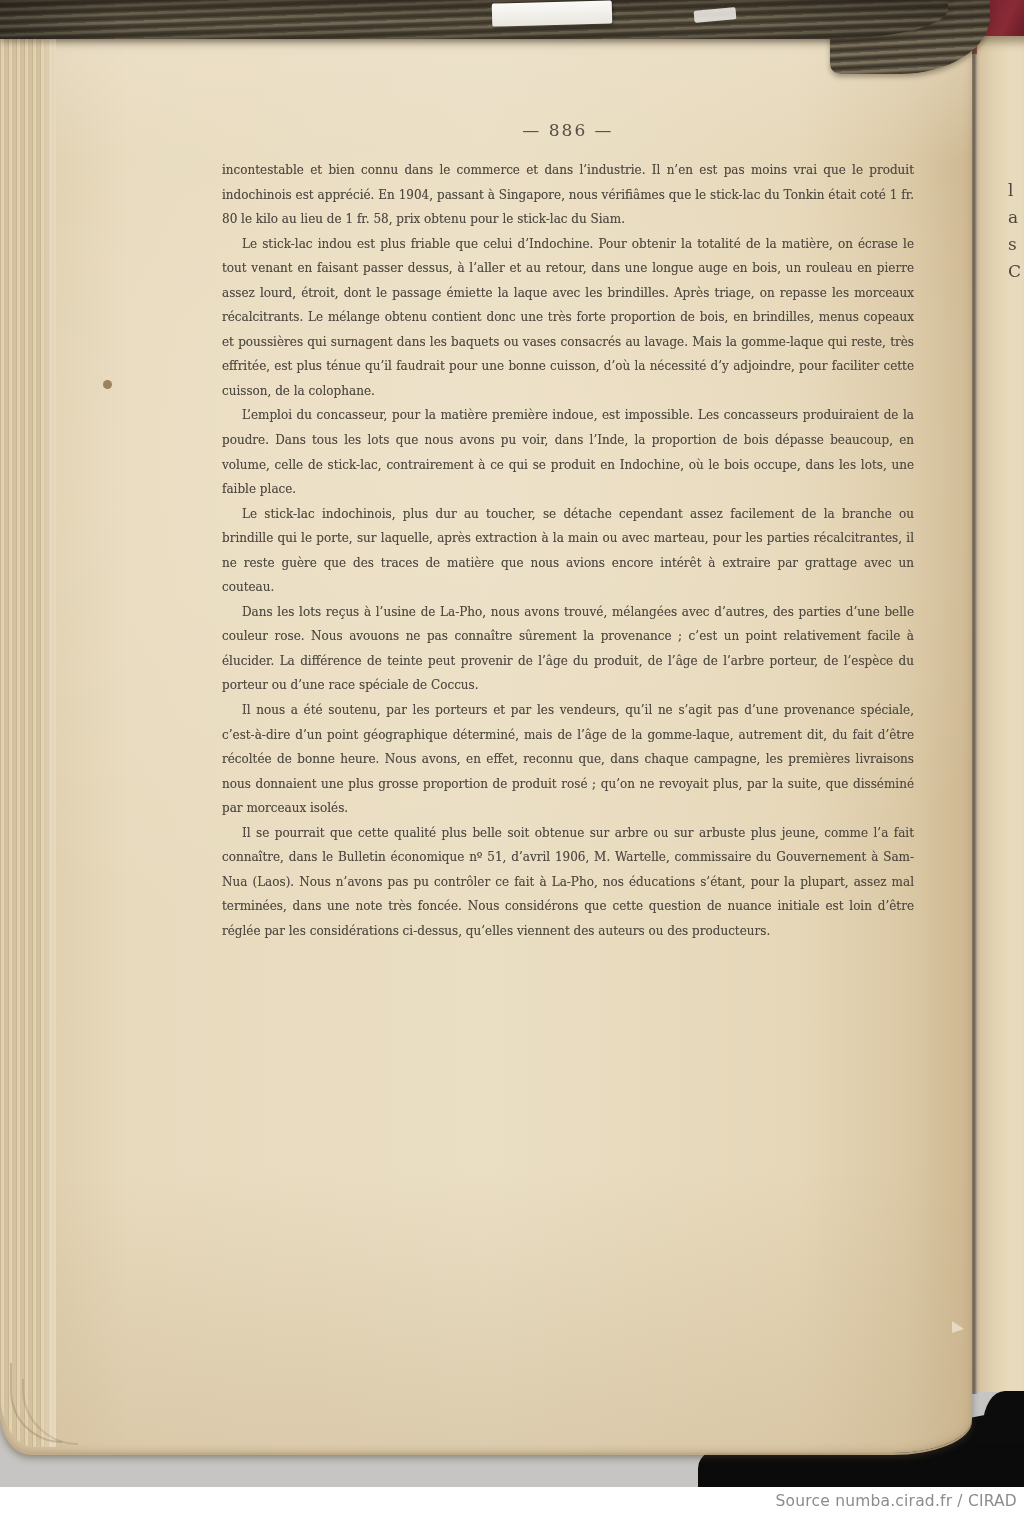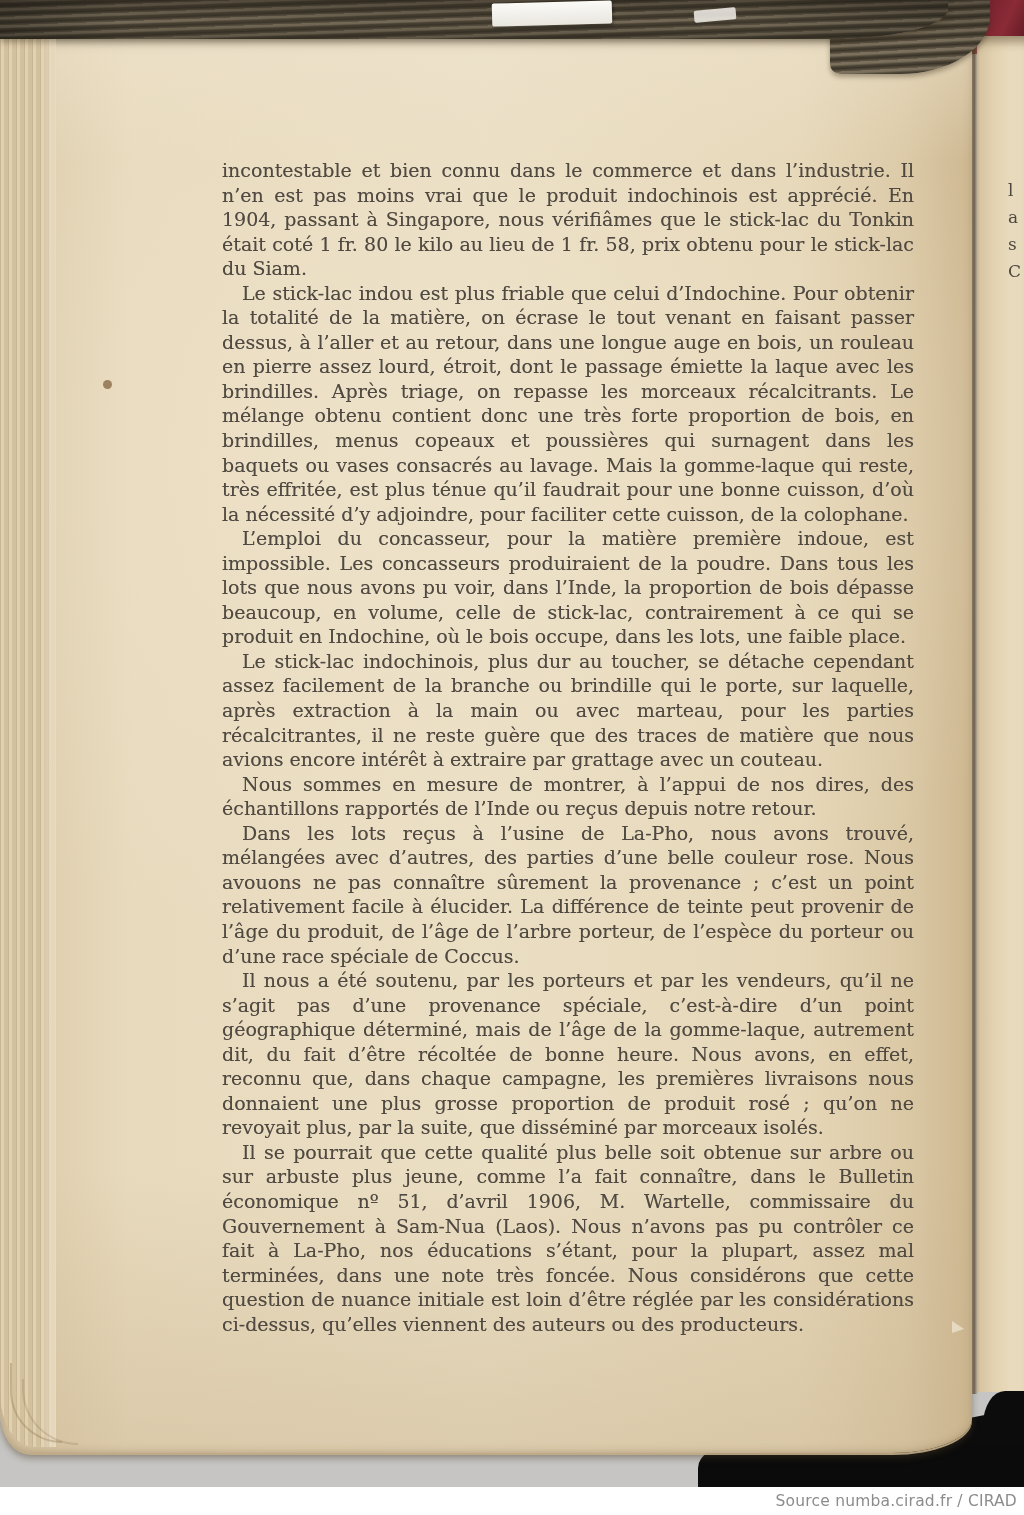--- a/index.html
+++ b/index.html
@@ -91,21 +91,21 @@
     background:#e9e6df;transform:rotate(-5deg);border-radius:2px;opacity:.9;
   }
   
   .page-header{
     position:absolute;left:222px;top:120px;width:692px;
     text-align:center;font-size:17px;letter-spacing:2px;
     color:#554f46;
   }
   .page-text{
     position:absolute;left:222px;top:158px;width:692px;
-    font-size:19px;line-height:24.55px;color:#4f4941;
+    font-size:12px;line-height:24.55px;color:#4f4941;
     text-align:justify;text-shadow:0 0 .5px rgba(79,73,65,.45);
   }
   .para{margin:0;text-indent:20px;}
   .no-indent{text-indent:0;}
   .it{}
   
   .white-strip{
     position:absolute;left:0;top:1487px;width:1024px;height:28px;background:#ffffff;
     display:flex;align-items:center;justify-content:flex-end;
     padding-right:7px;box-sizing:border-box;
@@ -136,26 +136,26 @@
   <div class="black-wedge"></div>
 
   <div class="main-page">
     <div class="left-edges"></div>
     <div class="fan-arc a1"></div>
     <div class="fan-arc a2"></div>
     <div class="speck"></div>
     <div class="crease-tri"></div>
   </div>
 
+  <div class="page-header">— 886 —</div>
   <div class="page-text">
       <p class="para no-indent"><span>incontestable et bien connu dans le commerce et dans l’industrie. Il n’en est pas moins vrai que le produit indochinois est apprécié. En 1904, passant à Singapore, nous vérifiâmes que le stick-lac du Tonkin était coté 1 fr. 80 le kilo au lieu de 1 fr. 58, prix obtenu pour le stick-lac du Siam.</span></p>
       <p class="para"><span>Le stick-lac indou est plus friable que celui d’Indochine. Pour obtenir la totalité de la matière, on écrase le tout venant en faisant passer dessus, à l’aller et au retour, dans une longue auge en bois, un rouleau en pierre assez lourd, étroit, dont le passage émiette la laque avec les brindilles. Après triage, on repasse les morceaux récalcitrants. Le mélange obtenu contient donc une très forte proportion de bois, en brindilles, menus copeaux et poussières qui surnagent dans les baquets ou vases consacrés au lavage. Mais la gomme-laque qui reste, très effritée, est plus ténue qu’il faudrait pour une bonne cuisson, d’où la nécessité d’y adjoindre, pour faciliter cette cuisson, de la colophane.</span></p>
       <p class="para"><span>L’emploi du concasseur, pour la matière première indoue, est impossible. Les concasseurs produiraient de la poudre. Dans tous les lots que nous avons pu voir, dans l’Inde, la proportion de bois dépasse beaucoup, en volume, celle de stick-lac, contrairement à ce qui se produit en Indochine, où le bois occupe, dans les lots, une faible place.</span></p>
       <p class="para"><span>Le stick-lac indochinois, plus dur au toucher, se détache cependant assez facilement de la branche ou brindille qui le porte, sur laquelle, après extraction à la main ou avec marteau, pour les parties récalcitrantes, il ne reste guère que des traces de matière que nous avions encore intérêt à extraire par grattage avec un couteau.</span></p>
-      <p class="para"><span>Nous sommes en mesure de montrer, à l’appui de nos dires, des échantillons rapportés de l’Inde ou reçus depuis notre retour.</span></p>
       <p class="para"><span>Dans les lots reçus à l’usine de La-Pho, nous avons trouvé, mélangées avec d’autres, des parties d’une belle couleur rose. Nous avouons ne pas connaître sûrement la provenance ; c’est un point relativement facile à élucider. La différence de teinte peut provenir de l’âge du produit, de l’âge de l’arbre porteur, de l’espèce du porteur ou d’une race spéciale de </span><span class="it">Coccus</span><span>.</span></p>
       <p class="para"><span>Il nous a été soutenu, par les porteurs et par les vendeurs, qu’il ne s’agit pas d’une provenance spéciale, c’est-à-dire d’un point géographique déterminé, mais de l’âge de la gomme-laque, autrement dit, du fait d’être récoltée de bonne heure. Nous avons, en effet, reconnu que, dans chaque campagne, les premières livraisons nous donnaient une plus grosse proportion de produit rosé ; qu’on ne revoyait plus, par la suite, que disséminé par morceaux isolés.</span></p>
       <p class="para"><span>Il se pourrait que cette qualité plus belle soit obtenue sur arbre ou sur arbuste plus jeune, comme l’a fait connaître, dans le </span><span class="it">Bulletin économique</span><span> nº 51, d’avril 1906, M. Wartelle, commissaire du Gouvernement à Sam-Nua (Laos). Nous n’avons pas pu contrôler ce fait à La-Pho, nos éducations s’étant, pour la plupart, assez mal terminées, dans  une note très foncée. Nous considérons que cette question de nuance initiale est loin d’être réglée par les considérations ci-dessus, qu’elles viennent des auteurs ou des producteurs.</span></p>
     </div>
 
   <div class="band-curve"></div>
   <div class="top-band"></div>
   <div class="bookmark-tab"></div>
   <div class="bookmark-sliver"></div>
 

